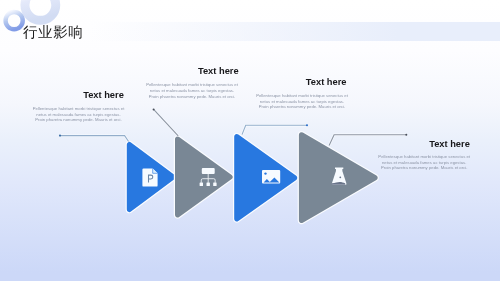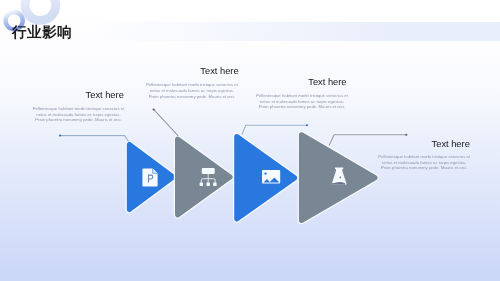--- a/index.html
+++ b/index.html
@@ -3,24 +3,24 @@
 <meta charset="utf-8">
 <title>Slide</title>
 <style>
   html,body{margin:0;padding:0;}
   body{width:500px;height:281px;overflow:hidden;background:#fff;
        font-family:"Liberation Sans",sans-serif;}
   #slide{position:relative;width:500px;height:281px;overflow:hidden;
          background:linear-gradient(180deg,#ffffff 0%,#fdfdff 18%,#f5f7fd 37%,#eaf0fb 50%,#e1e8fb 65%,#ccd8f8 97%,#ccd8f8 100%);}
   #header-band{position:absolute;left:90px;top:21.8px;width:410px;height:19.6px;
       background:linear-gradient(90deg,rgba(232,238,251,0) 0%,rgba(232,238,251,0.45) 35%,rgba(232,238,251,1) 75%,rgba(232,238,251,1) 100%);}
-  #slide-title{position:absolute;left:12px;top:25px;font-size:14.5px;font-weight:700;
+  #slide-title{position:absolute;left:23px;top:25px;font-size:14.5px;font-weight:400;
       color:#1c1c1c;letter-spacing:0.6px;line-height:15px;white-space:nowrap;}
   #art{position:absolute;left:0;top:0;}
-  .step-heading{position:absolute;font-size:9.3px;font-weight:400;color:#17171a;
+  .step-heading{position:absolute;font-size:9.3px;font-weight:700;color:#17171a;
       line-height:10px;white-space:nowrap;}
   .step-body{position:absolute;transform:translateX(-50%);text-align:center;
       white-space:nowrap;font-size:4.25px;line-height:5.7px;color:#8d95a6;}
 </style>
 </head>
 <body>
 
 <div id="slide">
 
   <div id="header-band"></div>

